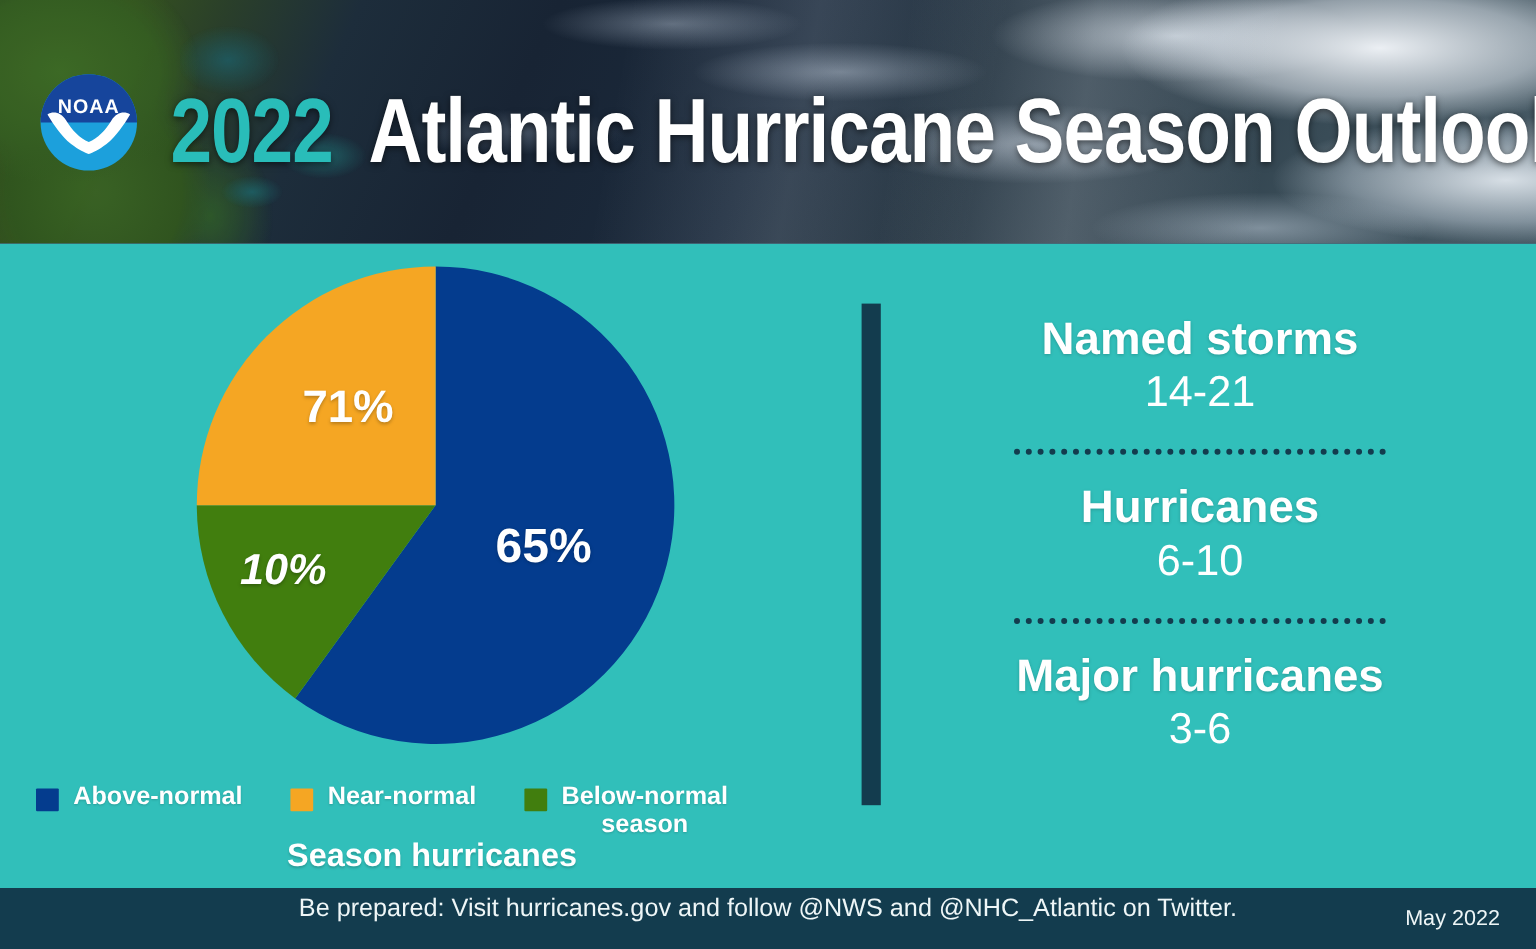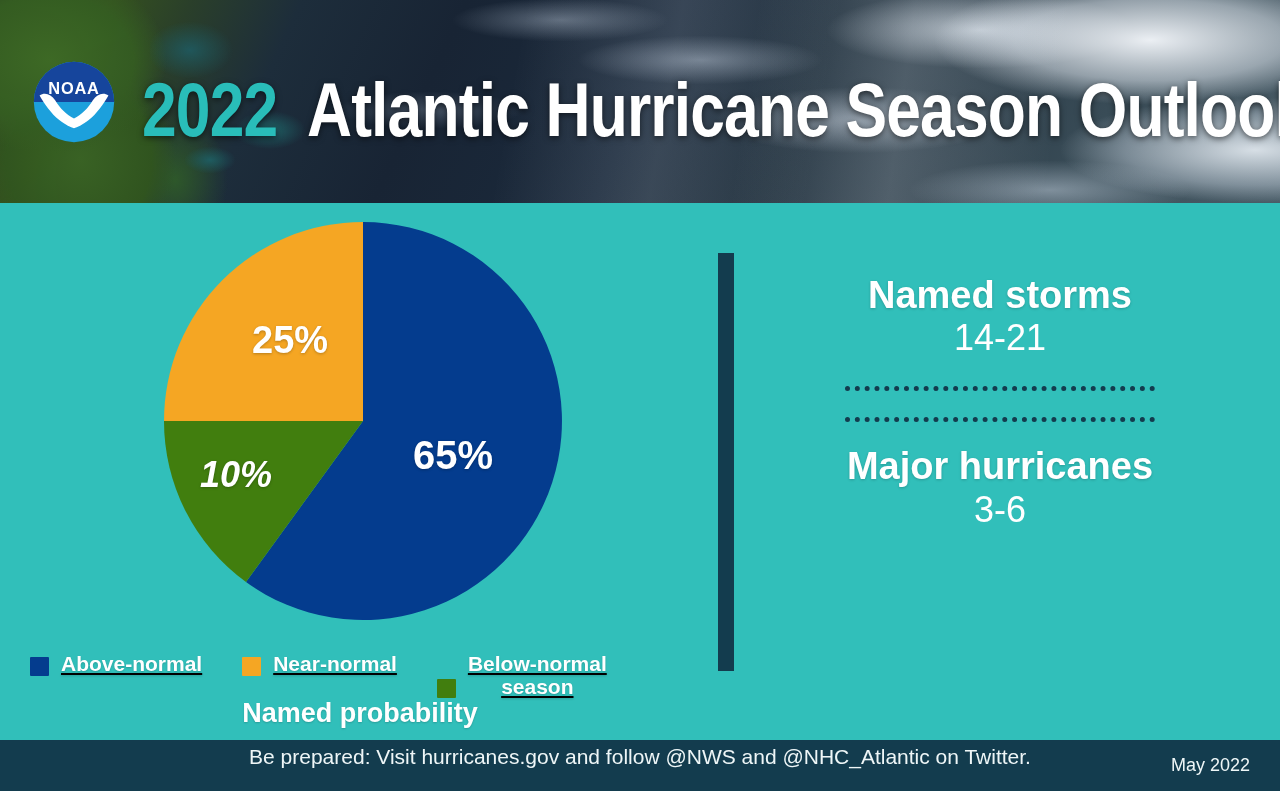--- a/index.html
+++ b/index.html
@@ -62,21 +62,21 @@
   .pie-label{position:absolute;color:#ffffff;font-weight:bold;
              font-family:"Liberation Sans",sans-serif;
              text-shadow:0 1px 3px rgba(0,0,0,.25);}
   .lab65{left:413px;top:412px;font-size:40px;}
   .lab25{left:252px;top:302px;font-size:38px;}
   .lab10{left:200px;top:437px;font-size:36px;}
 
   
   .legend{position:absolute;left:30px;top:450px;width:660px;}
   .legend-row{display:flex;align-items:flex-start;}
-  .legend-item{display:flex;align-items:flex-end;margin-right:40px;text-decoration:underline;}
+  .legend-item{display:flex;align-items:flex-start;margin-right:40px;}
   .swatch{width:19px;height:19px;flex:0 0 19px;margin-top:4px;margin-right:12px;border-radius:1px;}
   .legend-text{font-family:"Liberation Sans Narrow","Liberation Sans",sans-serif;
                font-weight:bold;font-size:21px;color:#ffffff;line-height:1.08;
                max-width:160px;text-shadow:0 1px 2px rgba(0,0,0,.18);}
   .legend-text .l2{display:block;text-align:center;}
   .season-prob{position:absolute;left:200px;top:495px;width:320px;text-align:center;
                font-family:"Liberation Sans Narrow","Liberation Sans",sans-serif;
                font-weight:bold;font-size:27px;color:#ffffff;
                text-shadow:0 1px 2px rgba(0,0,0,.18);}
 
@@ -84,21 +84,21 @@
   .vrule{position:absolute;left:718px;top:50px;width:16px;height:418px;background:#133C4E;}
 
   
   .stats{position:absolute;left:760px;top:60px;width:480px;text-align:center;}
   .stat-title{font-family:"Liberation Sans Narrow","Liberation Sans",sans-serif;
               font-weight:bold;font-size:38px;color:#ffffff;line-height:1.06;
               text-shadow:0 1px 3px rgba(0,0,0,.2);}
   .stat-value{font-family:"Liberation Sans Narrow","Liberation Sans",sans-serif;
               font-weight:normal;font-size:36px;color:#ffffff;line-height:1.25;}
   .divider{height:0;border-top:5px dotted #133C4E;width:310px;margin:26px auto 24px auto;}
-  .stat-block{margin:12px;}
+  .stat-block{margin:0;}
   .stat-block.b2{margin-top:0;}
 
   
   .footer{position:absolute;left:0;top:740px;width:1280px;height:51px;background:#133C4E;}
   .footer-text{position:absolute;left:0;top:0;width:1280px;height:34px;
                display:flex;align-items:center;justify-content:center;
                font-family:"Liberation Sans Narrow","Liberation Sans",sans-serif;
                font-size:21px;color:#eef6f7;}
   .footer-date{position:absolute;right:30px;top:0;height:51px;display:flex;align-items:center;
                font-family:"Liberation Sans Narrow","Liberation Sans",sans-serif;
@@ -137,51 +137,55 @@
     <div class="pie-wrap">
       <svg width="400" height="400" viewBox="0 0 400 400" xmlns="http://www.w3.org/2000/svg">
 
         <path d="M200 200 L200 1 A199 199 0 1 1 83.0 361.0 Z" fill="#043C8E"></path>
 
         <path d="M200 200 L83.0 361.0 A199 199 0 0 1 1.0 200 Z" fill="#417E0E"></path>
 
         <path d="M200 200 L1.0 200 A199 199 0 0 1 200 1 Z" fill="#F5A623"></path>
       </svg>
       <div class="pie-label lab65" style="left:250px;top:212px;">65%</div>
-      <div class="pie-label lab25" style="left:89px;top:98px;">25%</div>
+      <div class="pie-label lab25" style="left:89px;top:98px;">71%</div>
       <div class="pie-label lab10" style="left:37px;top:233px;font-style:italic;">10%</div>
     </div>
 
     <div class="legend">
       <div class="legend-row">
         <div class="legend-item">
           <div class="swatch" style="background:#043C8E;"></div>
           <div class="legend-text">Above-normal</div>
         </div>
         <div class="legend-item">
           <div class="swatch" style="background:#F5A623;"></div>
           <div class="legend-text">Near-normal</div>
         </div>
         <div class="legend-item" style="margin-right:0;">
           <div class="swatch" style="background:#417E0E;"></div>
           <div class="legend-text"><span>Below-normal</span><span class="l2">season</span></div>
         </div>
       </div>
     </div>
 
-    <div class="season-prob">Named probability</div>
+    <div class="season-prob">Season hurricanes</div>
 
     <div class="vrule"></div>
 
     <div class="stats">
       <div class="stat-block">
         <div class="stat-title">Named storms</div>
         <div class="stat-value">14-21</div>
       </div>
       <div class="divider"></div>
+      <div class="stat-block b2">
+        <div class="stat-title">Hurricanes</div>
+        <div class="stat-value">6-10</div>
+      </div>
       <div class="divider"></div>
       <div class="stat-block b2">
         <div class="stat-title">Major hurricanes</div>
         <div class="stat-value">3-6</div>
       </div>
     </div>
   </div>
 
   <div class="footer">
     <div class="footer-text">Be prepared: Visit hurricanes.gov and follow @NWS and @NHC_Atlantic on Twitter.</div>

